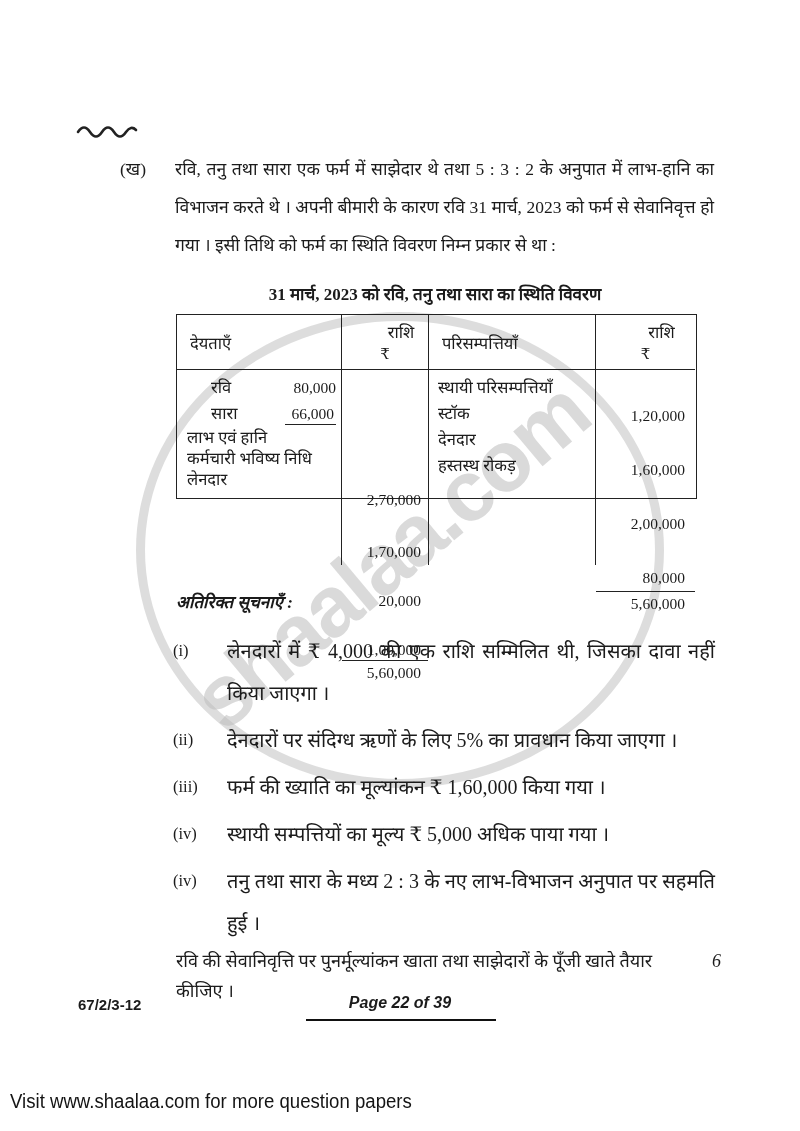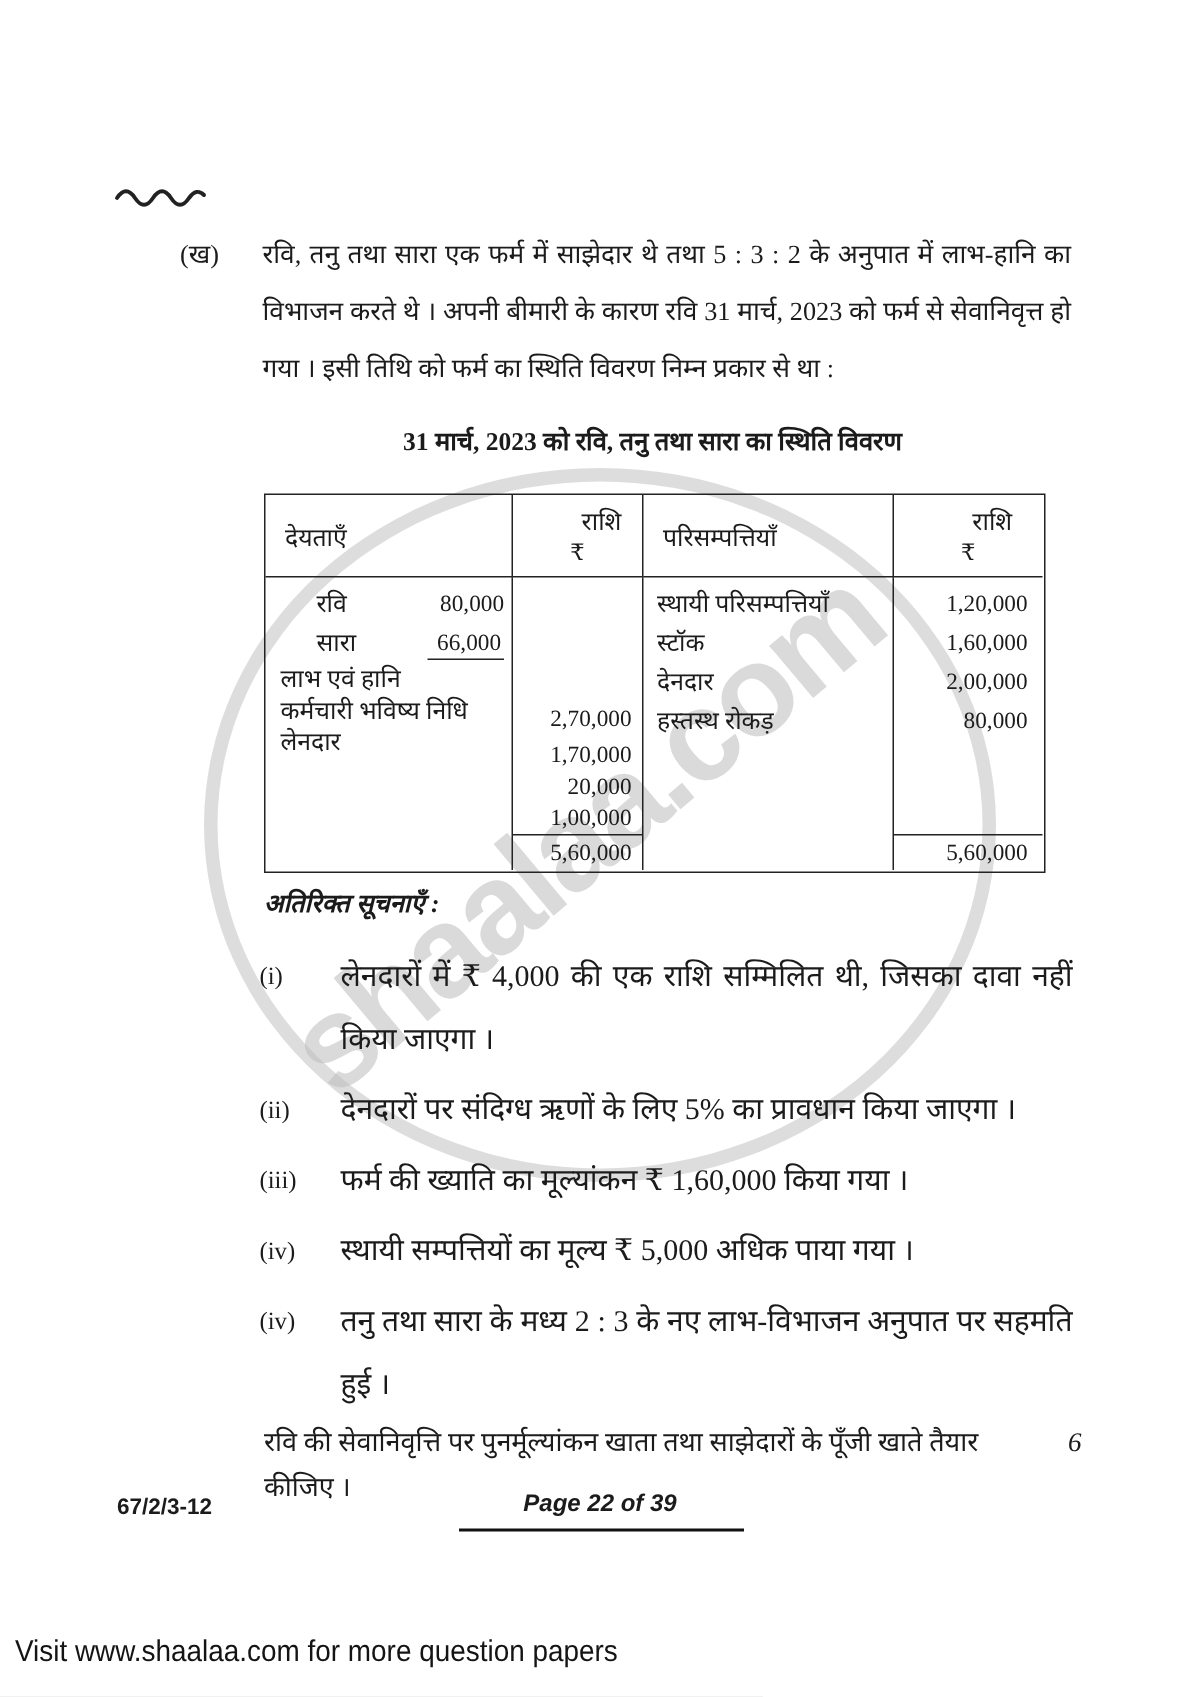--- a/index.html
+++ b/index.html
@@ -32,40 +32,40 @@
   .question { position:absolute; left:120px; top:150px; width:594px; display:flex; }
   .q-label { width:55px; font-size:17.5px; line-height:38px; }
   .q-text  { flex:1; font-size:17.5px; line-height:38px; text-align:justify; }
   
   .tbl-title {
     position:absolute; left:176px; top:282px; width:518px;
     text-align:center; font-weight:bold; font-size:17px;
   }
   
   .bs-table {
-    position:absolute; left:176px; top:329px; width:521px; height:253px;
+    position:absolute; left:176px; top:314px; width:521px; height:185px;
     display:grid; grid-template-columns:165px 87px 167px 99px;
     grid-template-rows:55px 195px;
     border:1.6px solid #222;
   }
   .cell { border-right:1.6px solid #222; }
   .cell.last { border-right:none; }
   .hdr { border-bottom:1.6px solid #222; font-size:16.5px; }
   .hdr.left { display:flex; align-items:center; padding-left:13px; }
   .hdr.center { display:flex; flex-direction:column; align-items:center; justify-content:center; }
   .hdr .rs { font-size:15px; line-height:18px; }
   .hdr .rl { line-height:24px;margin-left:32px; }
   .body { display:flex; flex-direction:column; padding-top:5px; font-size:16.5px; }
   .ln  { display:flex; justify-content:space-between; padding:0 5px 0 10px; }
   .h26 { height:26px; line-height:26px; }
   .h21 { height:21px; line-height:21px; }
   .sub { padding-left:34px; }
   .inner { font-size:15.5px; }
   .inner.ul { border-bottom:1.6px solid #222; padding:0 2px 1px 6px; height:24px;margin-left:17px; }
-  .num { text-align:right; font-size:15.5px; }
+  .num { text-align:right; font-size:15.5px;margin-top:28px; }
   .amt1 .num { padding-right:7px; }
   .amt2 .num { padding-right:10px; }
   .total {
     margin-top:auto; border-top:1.6px solid #222;
     height:24px; line-height:23px; text-align:right; font-size:15.5px;
   }
   .amt1 .total { padding-right:7px; }
   .amt2 .total { padding-right:10px; }
   .assets .ln { padding-left:9px; }
   

